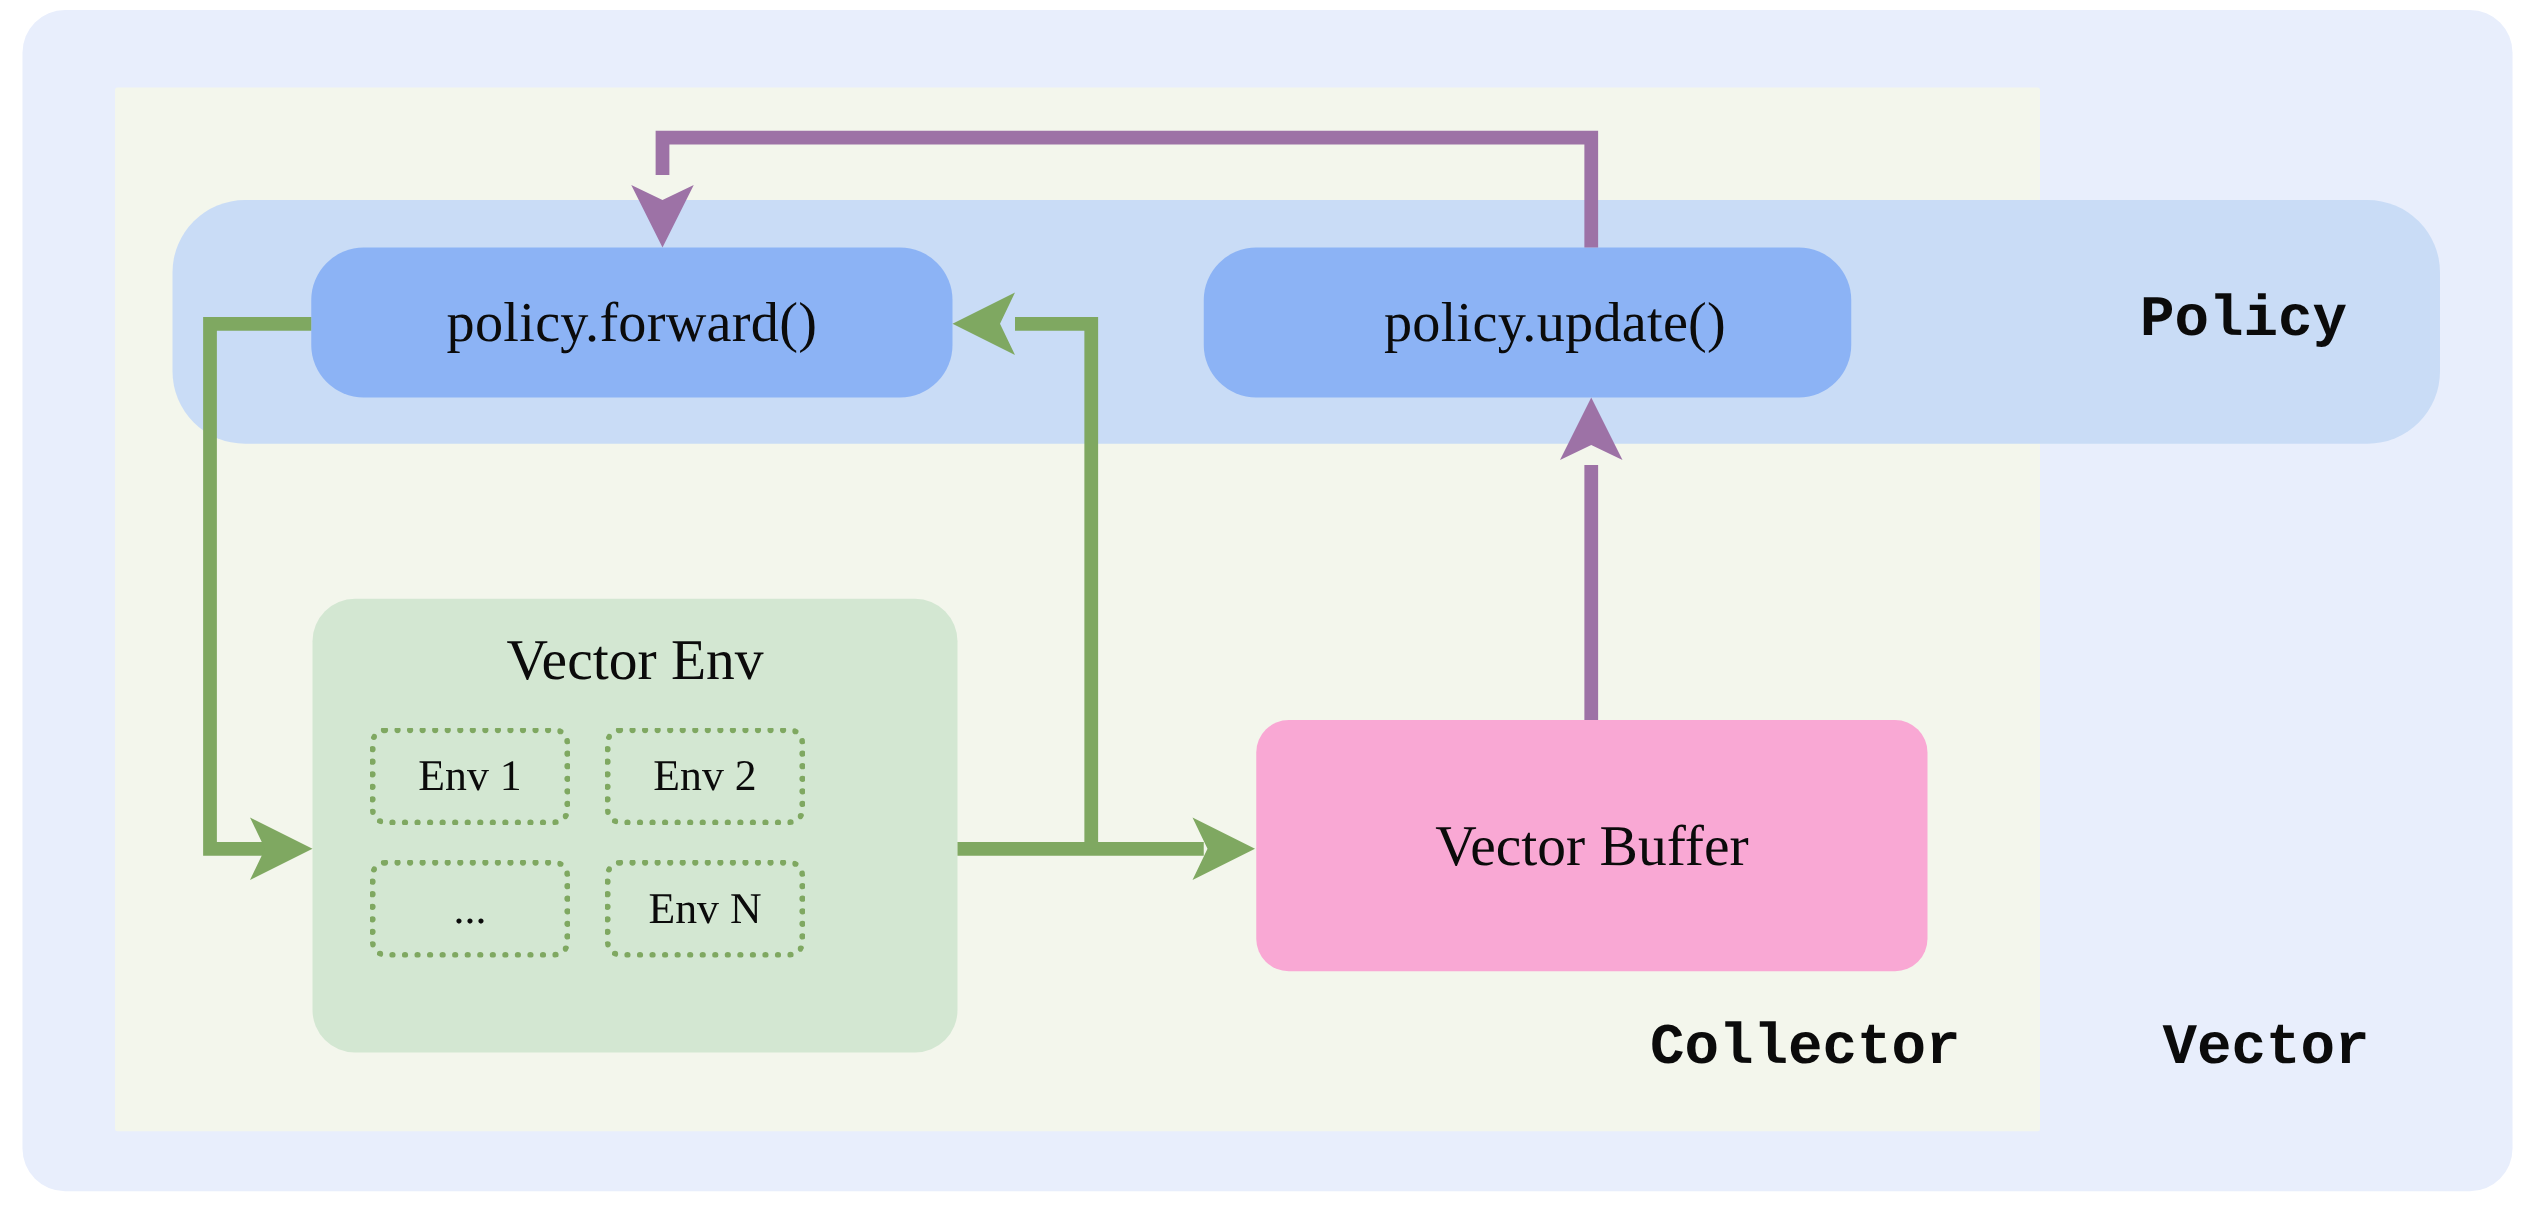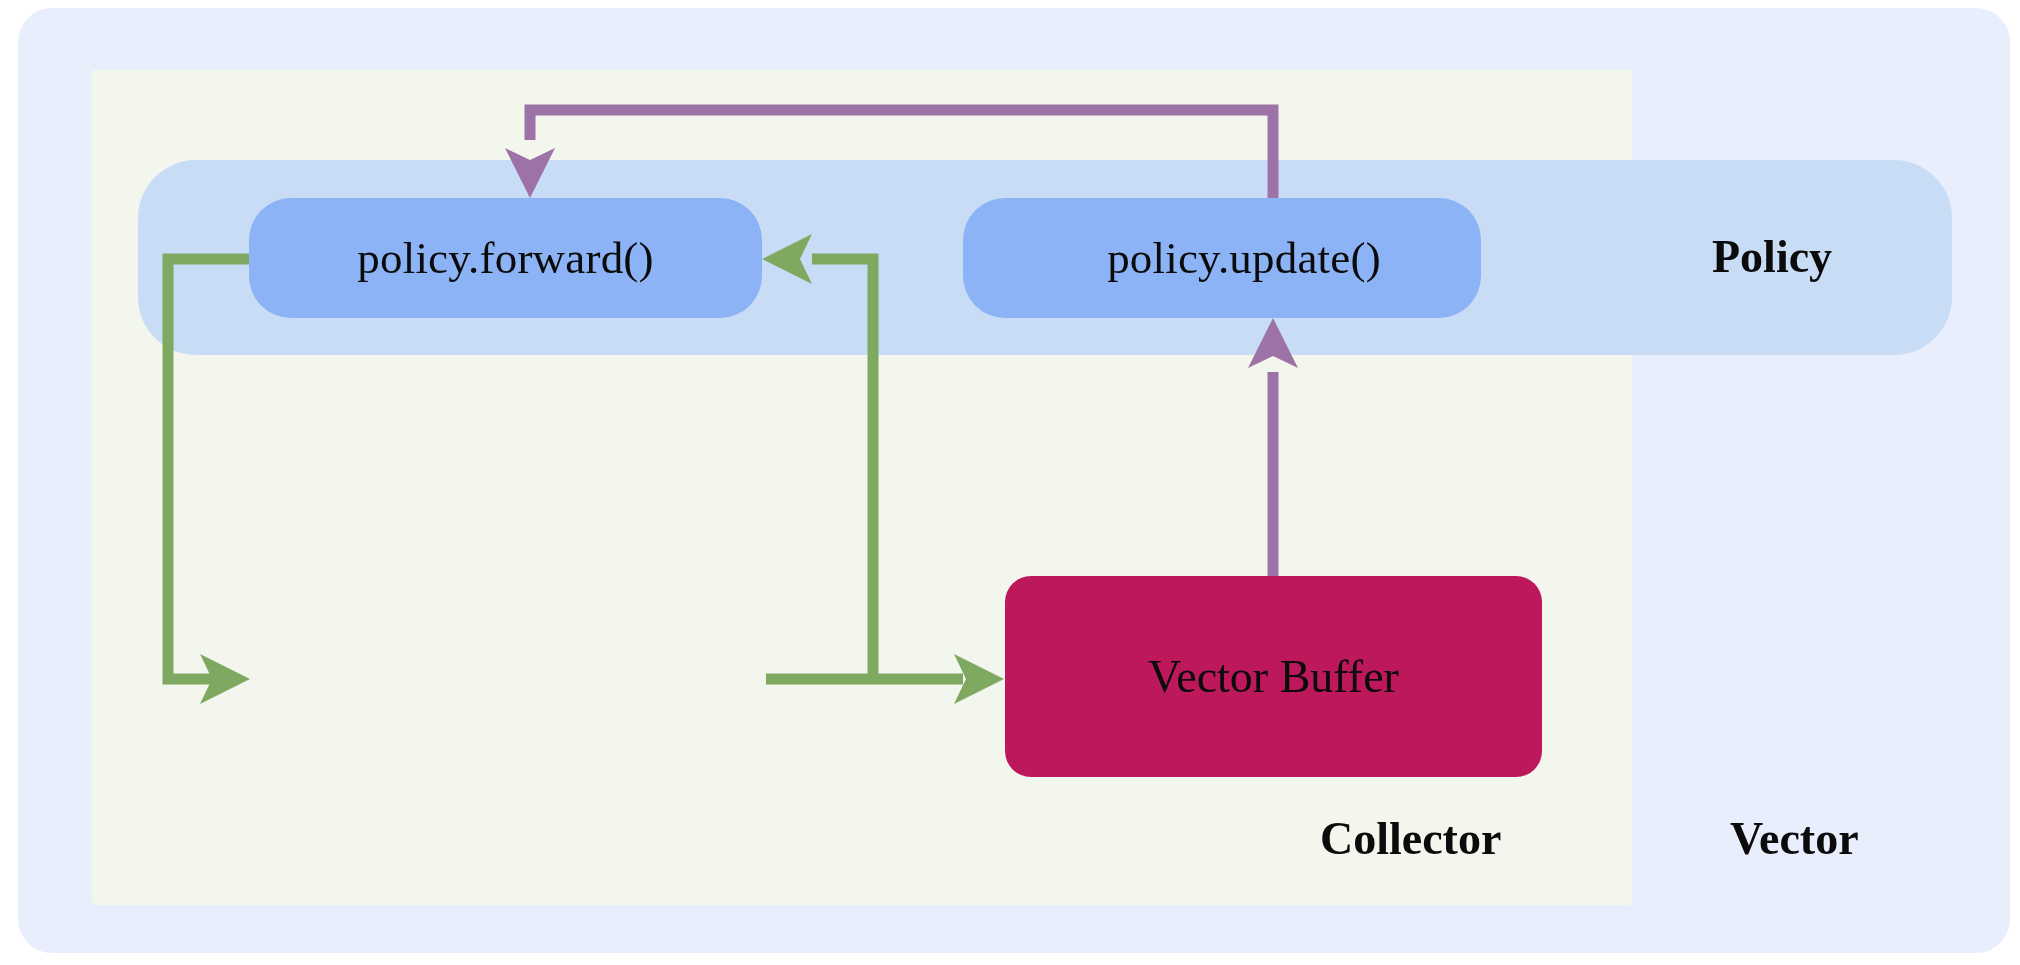--- a/index.html
+++ b/index.html
@@ -115,36 +115,37 @@
     font-size: 35px;
     color: #0b0b0b;
   }
 
   #vector-buffer-box {
     position: absolute;
     left: 1005px;
     top: 576px;
     width: 537px;
     height: 201px;
-    background: #be185d;
+    background: #f9a8d4;
     border-radius: 26px;
     display: flex;
     align-items: center;
     justify-content: center;
     font-size: 46px;
     color: #0b0b0b;
   }
 
   
   .caption {
     position: absolute;
     font-weight: bold;
     color: #0b0b0b;
     font-size: 46px;
     white-space: nowrap;
+    font-family: Liberation Mono, monospace;
   }
   #policy-caption   { left: 1712px; top: 230px; }
   #collector-caption{ left: 1320px; top: 812px; }
   #trainer-caption  { left: 1730px; top: 812px; }
 
   
   #connectors {
     position: absolute;
     left: 0;
     top: 0;
@@ -161,20 +162,29 @@
   <div class="region" id="trainer-region"></div>
 
   <div class="region" id="collector-region"></div>
 
   <div class="region" id="policy-region"></div>
 
   <div class="pill" id="policy-forward-box">policy.forward()</div>
 
   <div class="pill" id="policy-update-box">policy.update()</div>
 
+  <div id="vector-env-box">
+    <div id="vector-env-title">Vector Env</div>
+    <div class="env-grid">
+      <div class="env-cell">Env 1</div>
+      <div class="env-cell">Env 2</div>
+      <div class="env-cell">...</div>
+      <div class="env-cell">Env N</div>
+    </div>
+  </div>
 
   <div id="vector-buffer-box">Vector Buffer</div>
 
   <div class="caption" id="policy-caption">Policy</div>
   <div class="caption" id="collector-caption">Collector</div>
   <div class="caption" id="trainer-caption">Vector</div>
 
   <svg id="connectors" viewBox="0 0 2020 965">
 
     <g>

